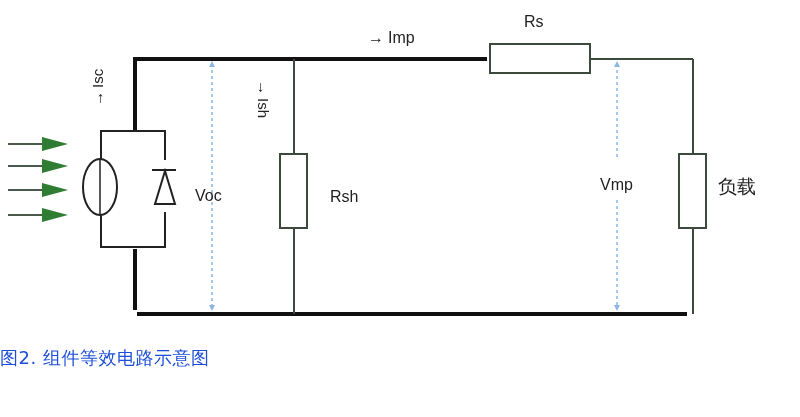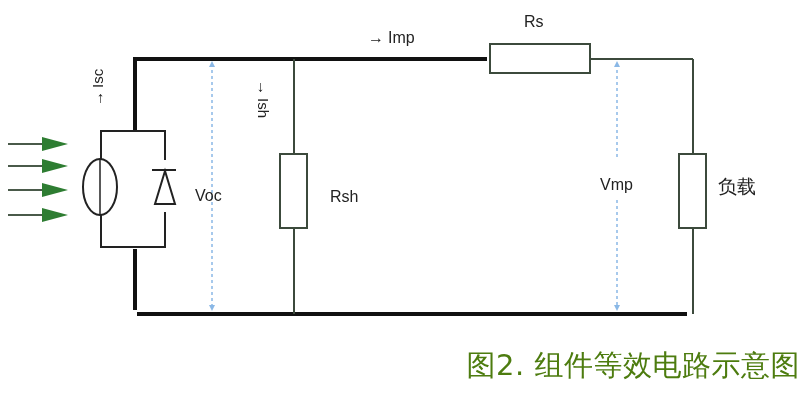--- a/index.html
+++ b/index.html
@@ -1,19 +1,19 @@
 <!DOCTYPE html>
 <html><head>
 <meta charset="utf-8">
 <style>
   html, body { margin: 0; padding: 0; background: #ffffff; }
   body { width: 800px; height: 417px; position: relative; overflow: hidden; font-family: "DejaVu Sans", sans-serif; }
   svg { position: absolute; left: 0; top: 0; }
   .lbl { font-family: "Liberation Sans", "DejaVu Sans", sans-serif; fill: #222; }
-  .caption { position: absolute; left: 0; top: 346px; width: 800px; text-align: right; font-family: "DejaVu Sans", sans-serif; font-size: 29px; color: #4d7c0f; letter-spacing: 0.5px; }
+  .caption { position: absolute; left: 0; top: 346px; width: 800px; text-align: left; font-family: "DejaVu Sans", sans-serif; font-size: 18px; color: #1d4ed8; letter-spacing: 0.5px; }
 </style>
 </head>
 <body>
 
 <svg width="800" height="417" viewBox="0 0 800 417">
   <defs>
     <marker id="blueArrowUp" viewBox="0 0 10 10" refX="5" refY="5" markerWidth="4" markerHeight="4" orient="auto-start-reverse">
       <path d="M0,0 L10,5 L0,10 z" fill="#8ab8e6"></path>
     </marker>
   </defs>

